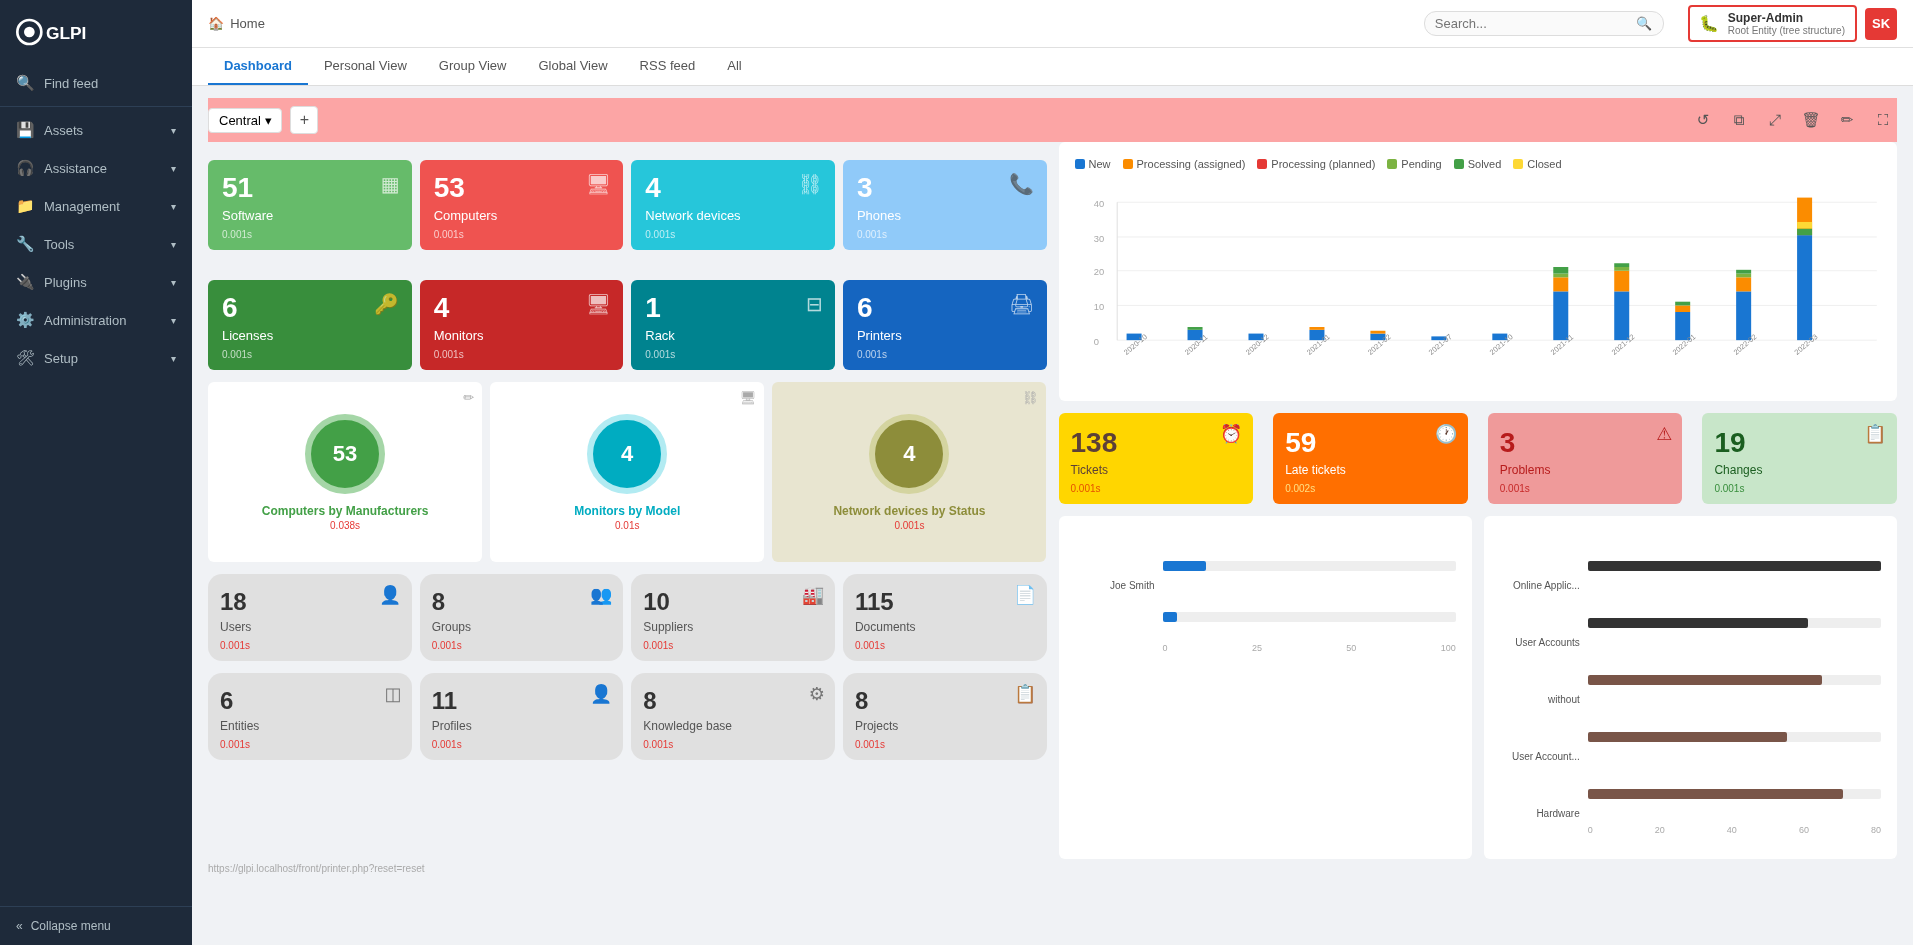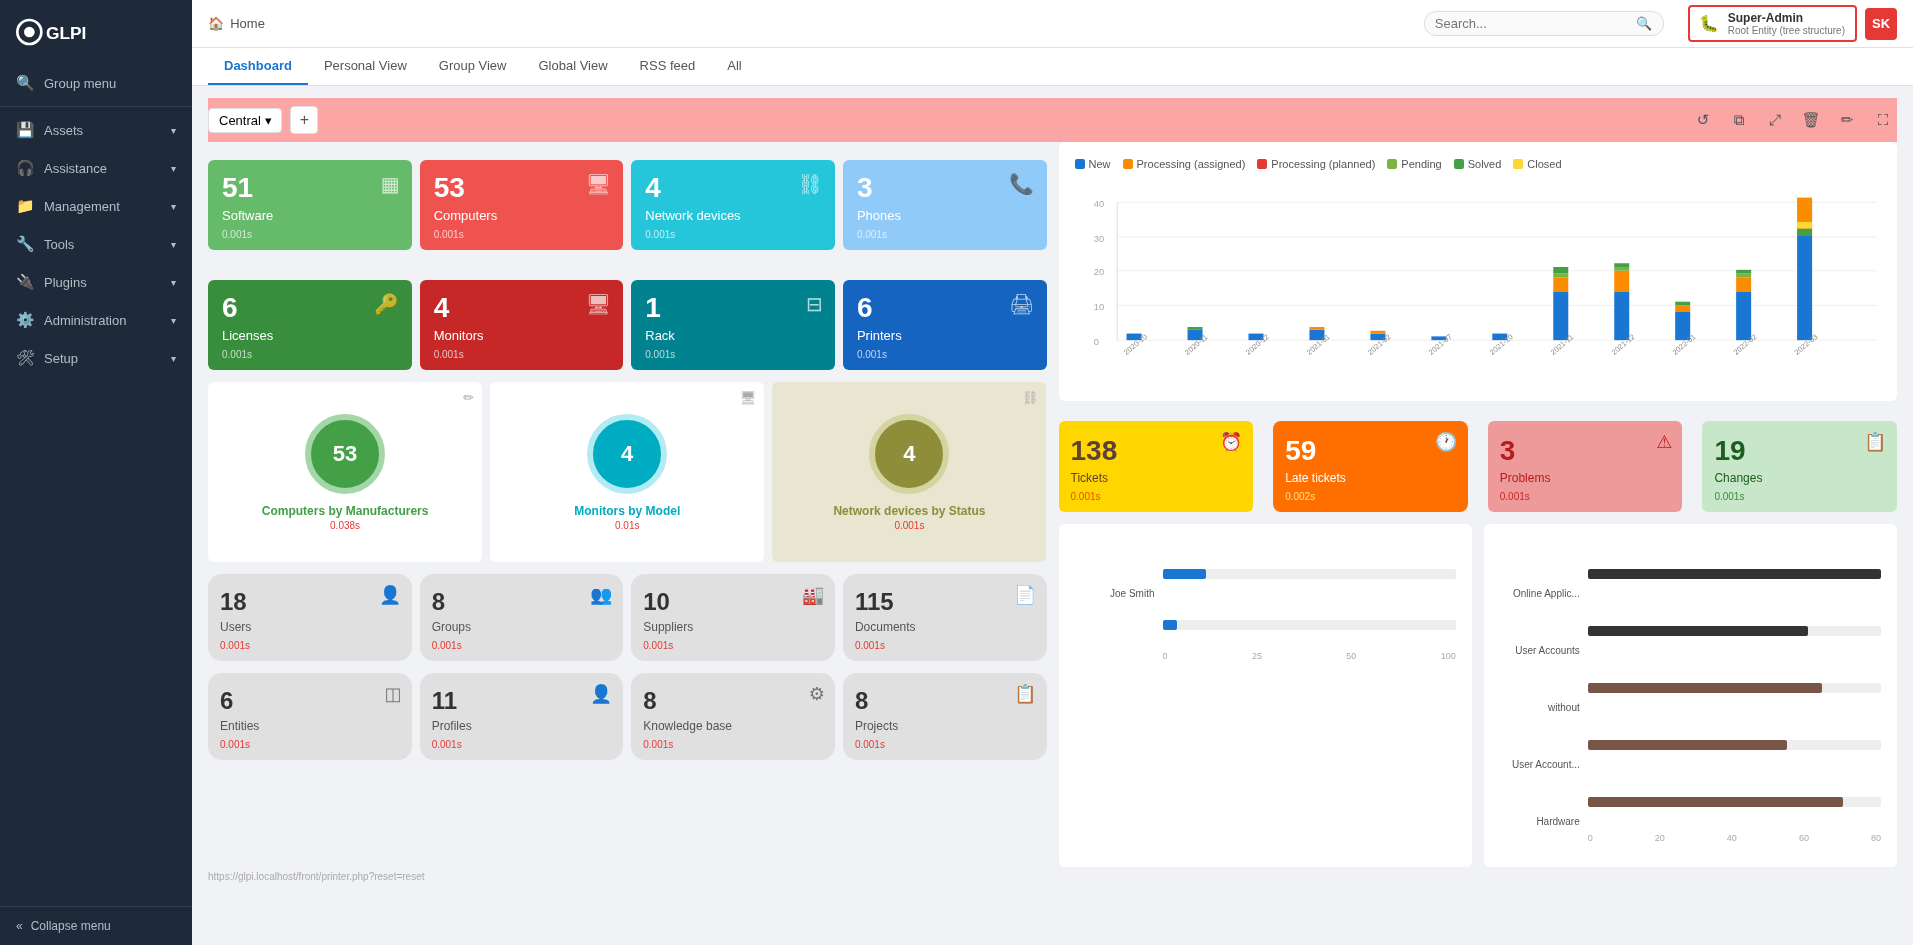--- a/index.html
+++ b/index.html
@@ -312,36 +312,35 @@
     .legend-dot {
       width: 10px; height: 10px;
       border-radius: 2px;
     }
 
     
     .status-cards {
       display: grid;
       grid-template-columns: repeat(4, 1fr);
       gap: 20px;
-      margin-top: 8px;
     }
     .status-card {
       border-radius: 6px;
       padding: 14px 12px 10px;
       position: relative;
       cursor: pointer;
       min-height: 80px;
     }
     .status-card .stc-num { font-size: 28px; font-weight: bold; }
     .status-card .stc-icon { position: absolute; top: 10px; right: 10px; font-size: 18px; }
     .status-card .stc-label { font-size: 12px; margin-top: 4px; }
     .status-card .stc-time { font-size: 10px; margin-top: 6px; }
     .stc-yellow { background: #ffd600; color: #5d4037; }
     .stc-yellow .stc-time { color: #e65100; }
-    .stc-orange { background: #ff6f00; color: #fff; border-radius: 8px; }
+    .stc-orange { background: #ff6f00; color: #fff; }
     .stc-orange .stc-time { color: #ffe082; }
     .stc-salmon { background: #ef9a9a; color: #b71c1c; }
     .stc-salmon .stc-time { color: #c62828; }
     .stc-ltgreen { background: #c8e6c9; color: #1b5e20; }
     .stc-ltgreen .stc-time { color: #388e3c; }
 
     
     .bottom-charts { display: grid; grid-template-columns: 1fr 1fr; gap: 12px; }
     .horiz-bar-chart { padding: 8px 0; }
     .hbar-row { display: flex; align-items: center; gap: 8px; margin-bottom: 6px; }
@@ -357,21 +356,21 @@
   <div class="logo">
     <svg viewBox="0 0 120 50">
       <circle cx="20" cy="25" r="18" fill="none" stroke="#fff" stroke-width="4"></circle>
       <circle cx="20" cy="25" r="8" fill="#fff"></circle>
       <text x="45" y="35" font-size="26" font-weight="bold" fill="white" font-family="Arial">GLPI</text>
     </svg>
   </div>
 
   <div class="sidebar-item">
     <span class="si-icon">🔍</span>
-    <span class="si-label">Group menu</span>
+    <span class="si-label">Find feed</span>
   </div>
   <div class="sidebar-sep"></div>
 
   <div class="sidebar-item">
     <span class="si-icon">💾</span>
     <span class="si-label">Assets</span>
     <span class="si-arrow">▾</span>
   </div>
   <div class="sidebar-item">
     <span class="si-icon">🎧</span>

